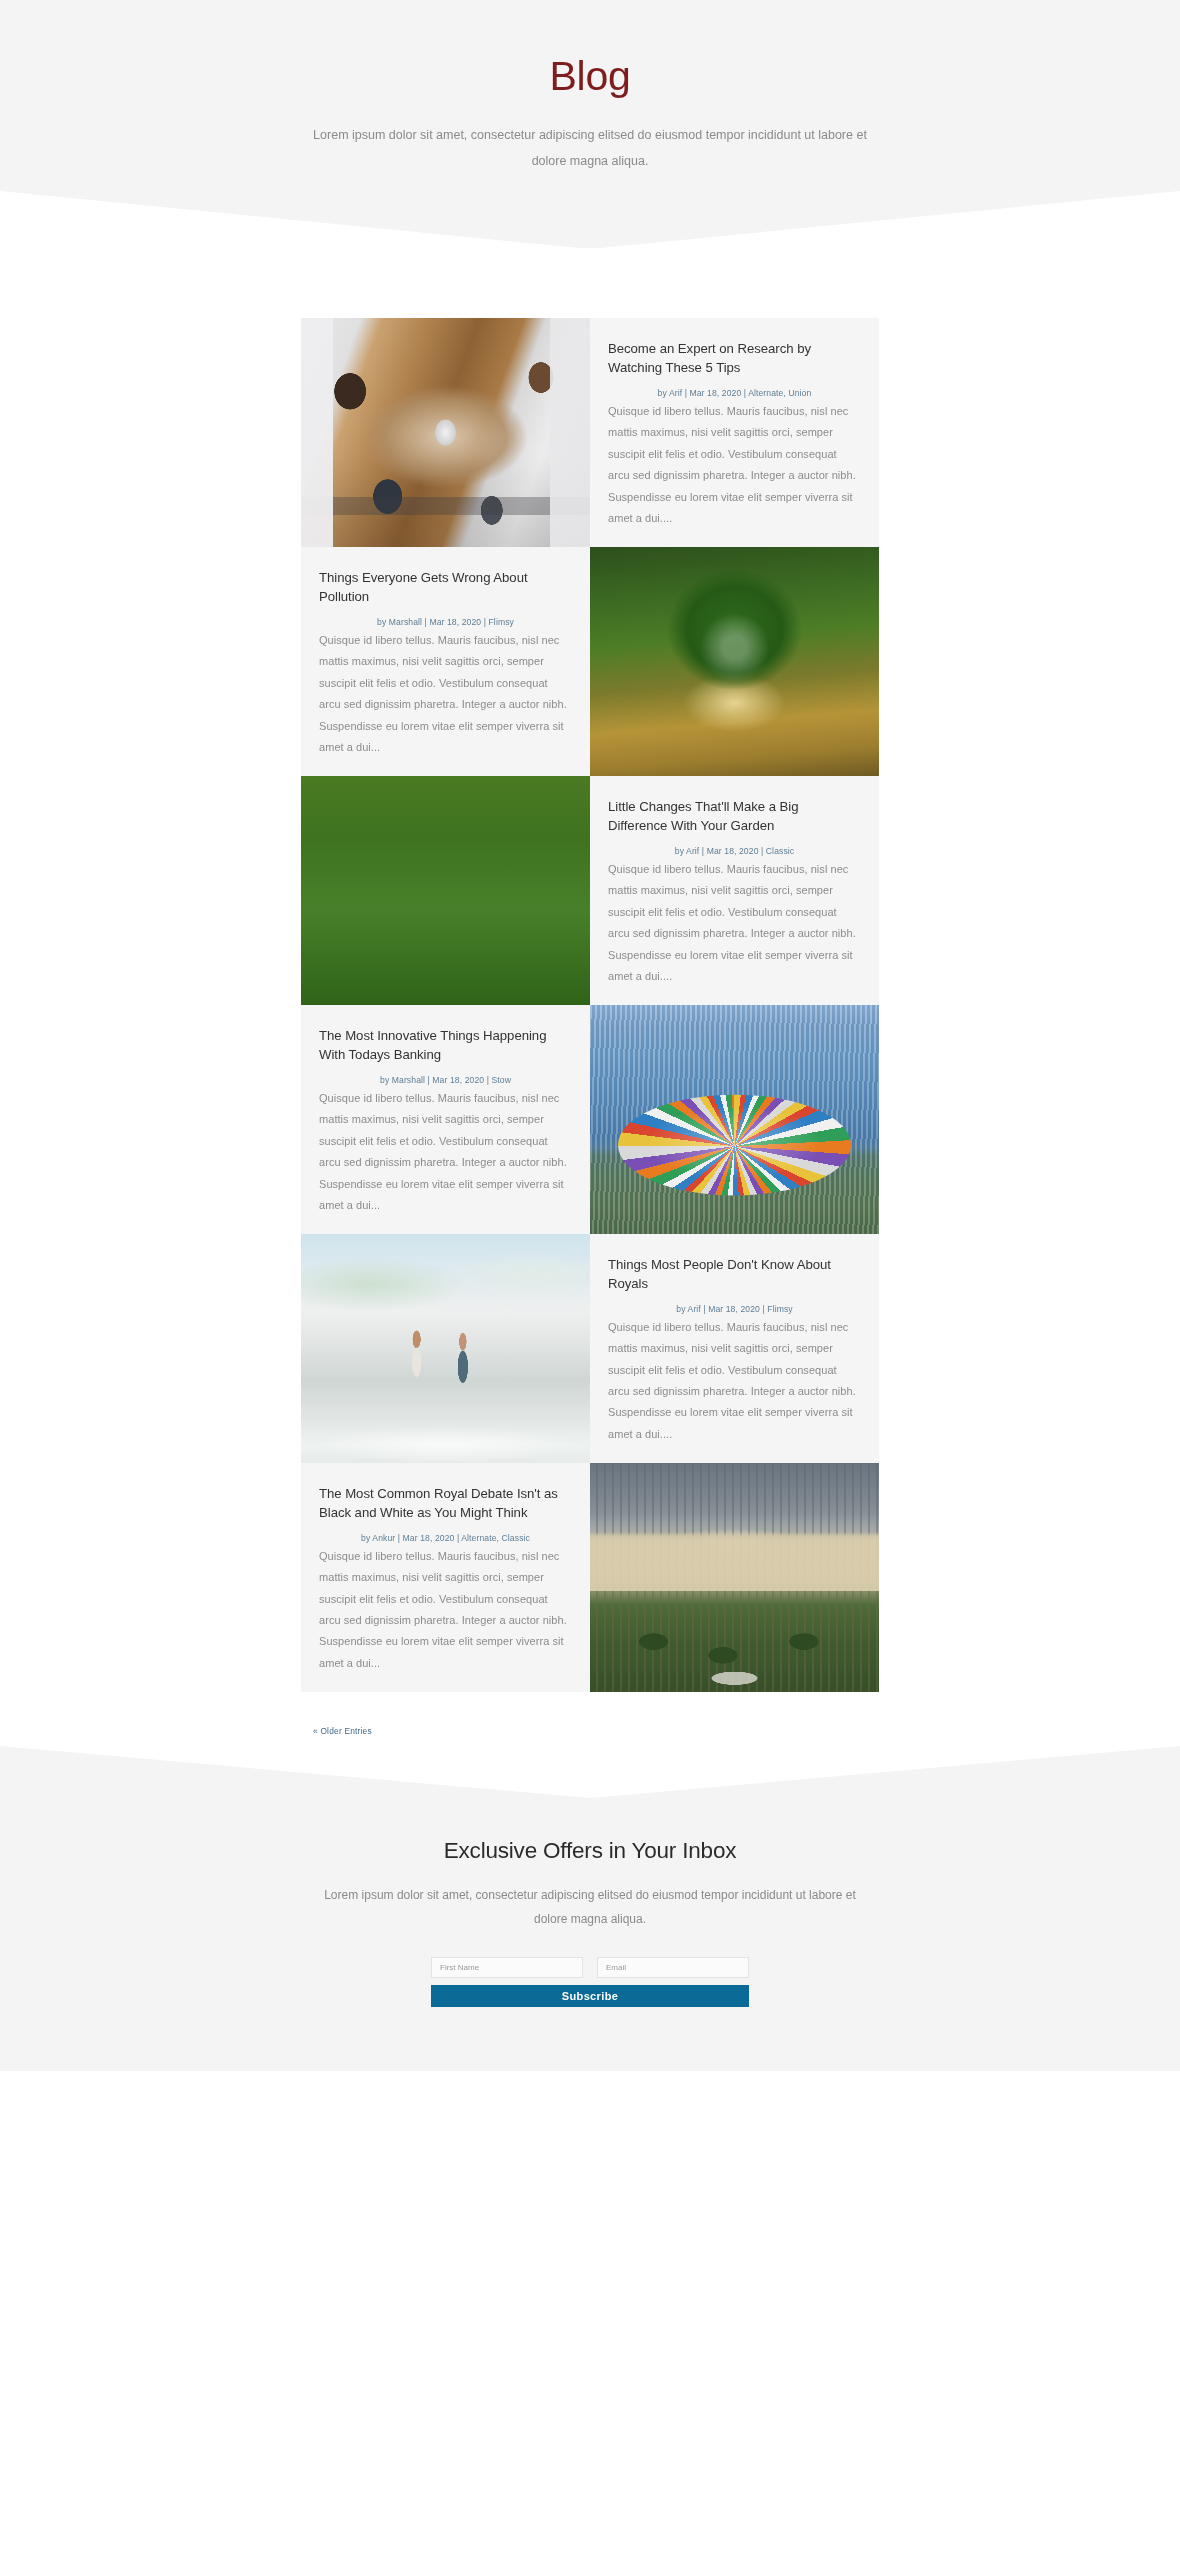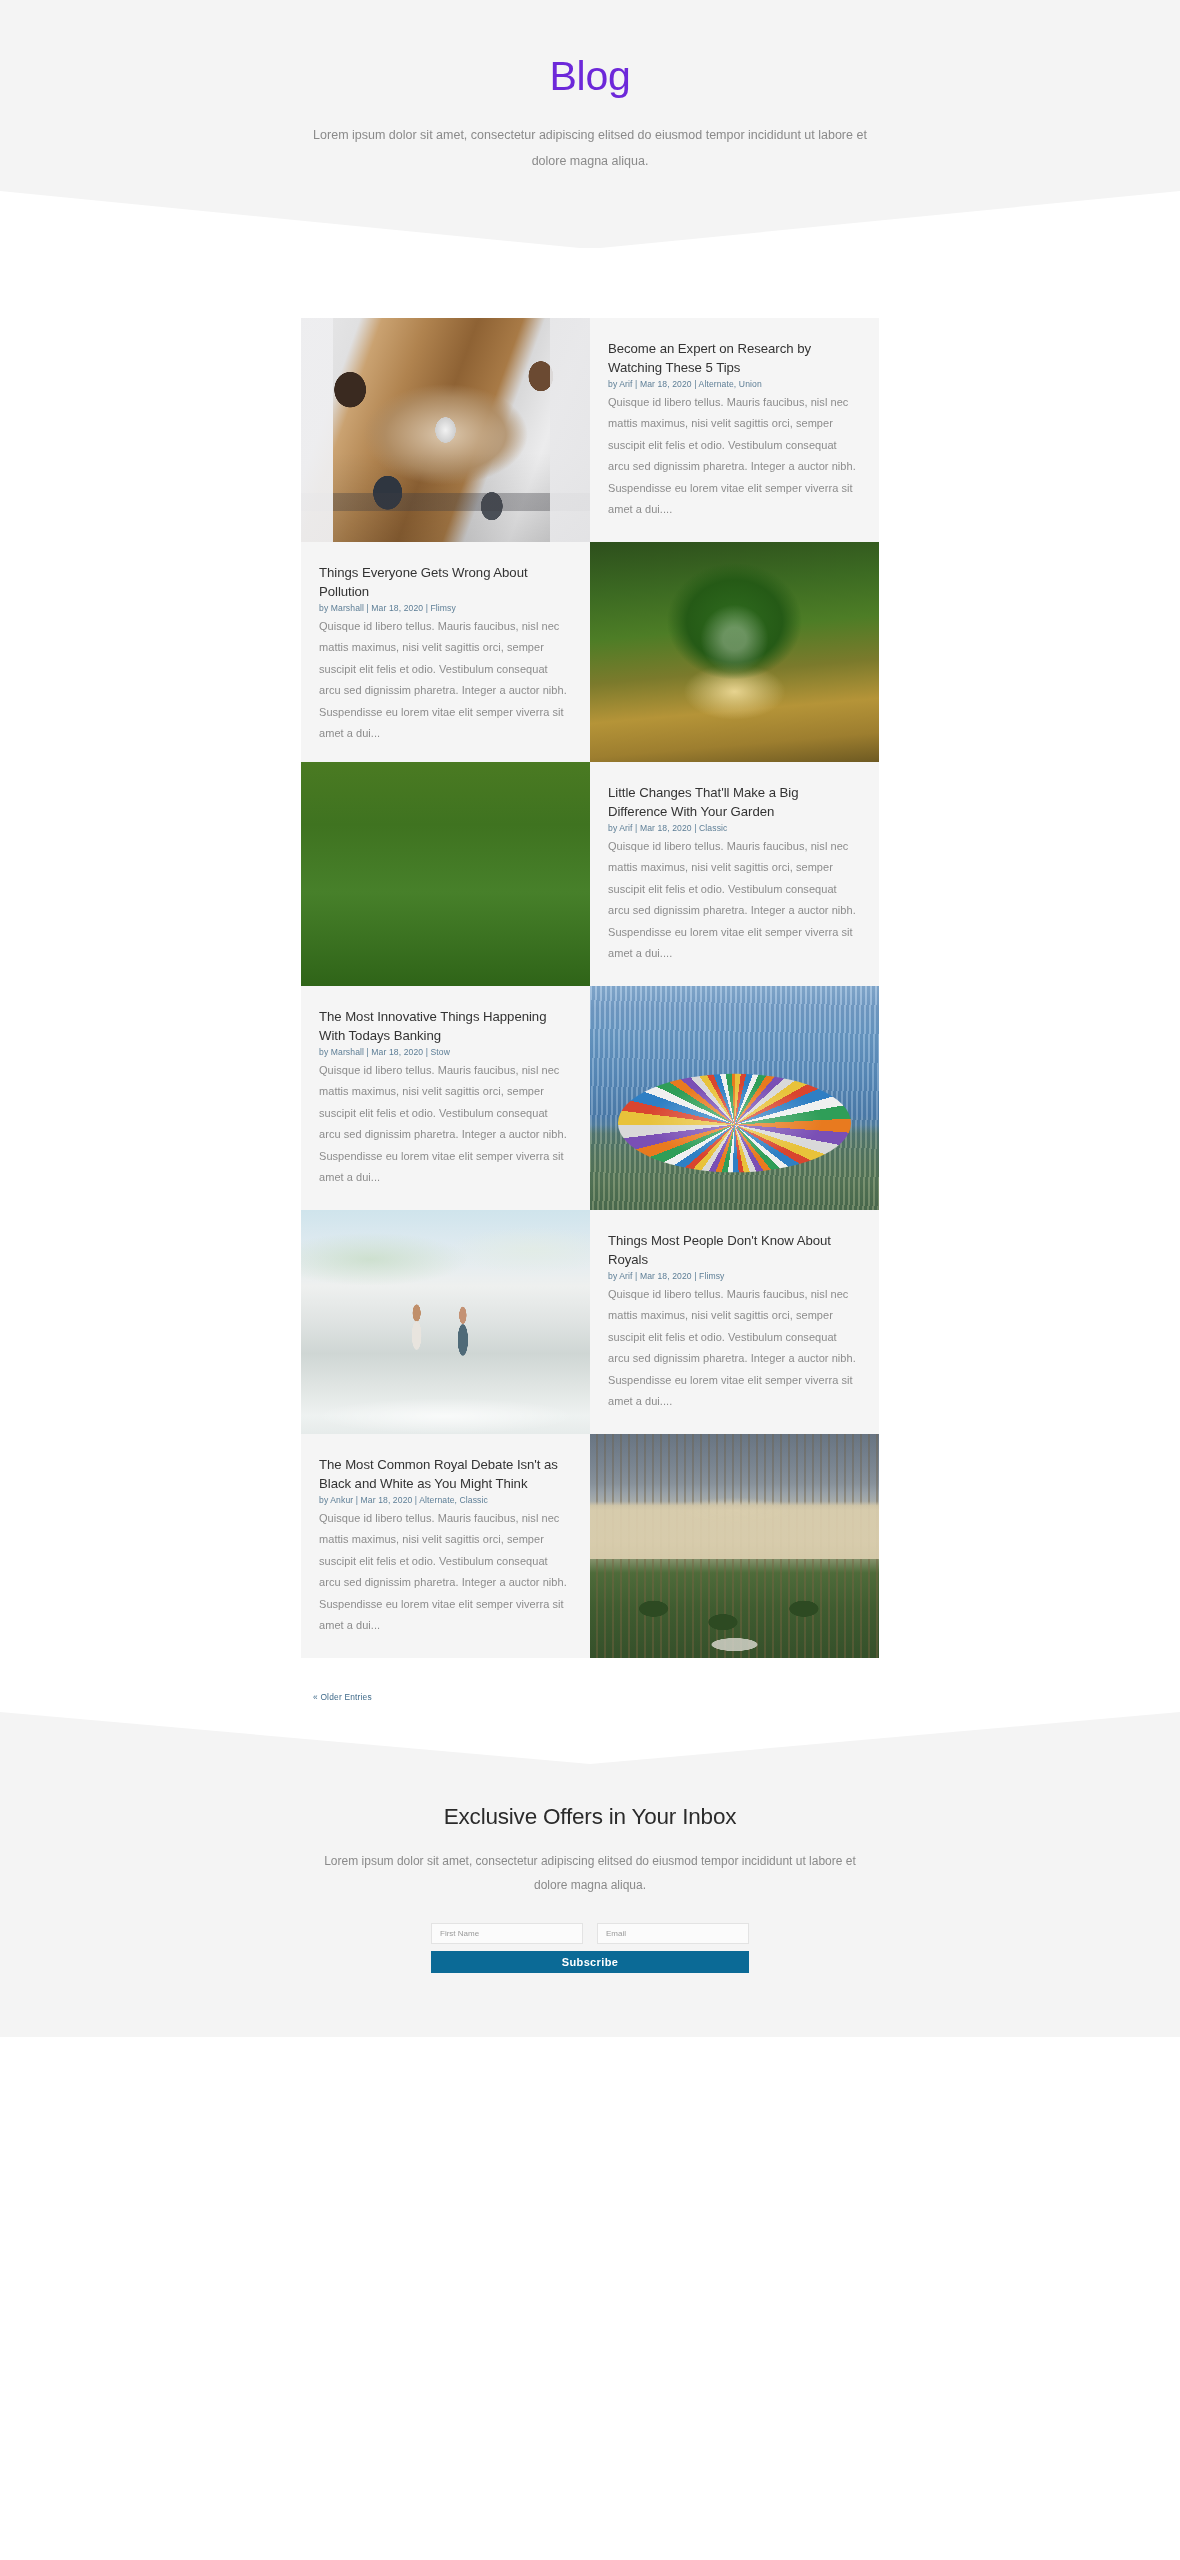--- a/index.html
+++ b/index.html
@@ -17,21 +17,21 @@
   .hero {
     position: relative;
     background: #f4f4f4;
     padding: 52px 0 74px;
     text-align: center;
   }
   .hero-title {
     font-size: 41px;
     line-height: 1.2;
     font-weight: 400;
-    color: #6d28d9;
+    color: #7f1d1d;
     letter-spacing: -0.3px;
   }
   .hero-sub {
     margin: 22px auto 0;
     width: 560px;
     font-size: 12.5px;
     line-height: 2.05;
     color: #8a8a8a;
     font-weight: 400;
   }
@@ -67,24 +67,26 @@
   .post.tall2 { min-height: 170px; }
 
   .post-title {
     font-size: 13.2px;
     line-height: 1.42;
     font-weight: 400;
     color: #333333;
     letter-spacing: -0.05px;
   }
   .post-meta {
+    margin-top: 9px;
     font-size: 8.6px;
     line-height: 1.5;
     color: #5d7e96;
     letter-spacing: 0.1px;
+    text-align: center;
   }
   .post-excerpt {
     margin-top: 1px;
     font-size: 11px;
     line-height: 1.95;
     color: #8c8c8c;
     letter-spacing: 0.05px;
   }
 
   

